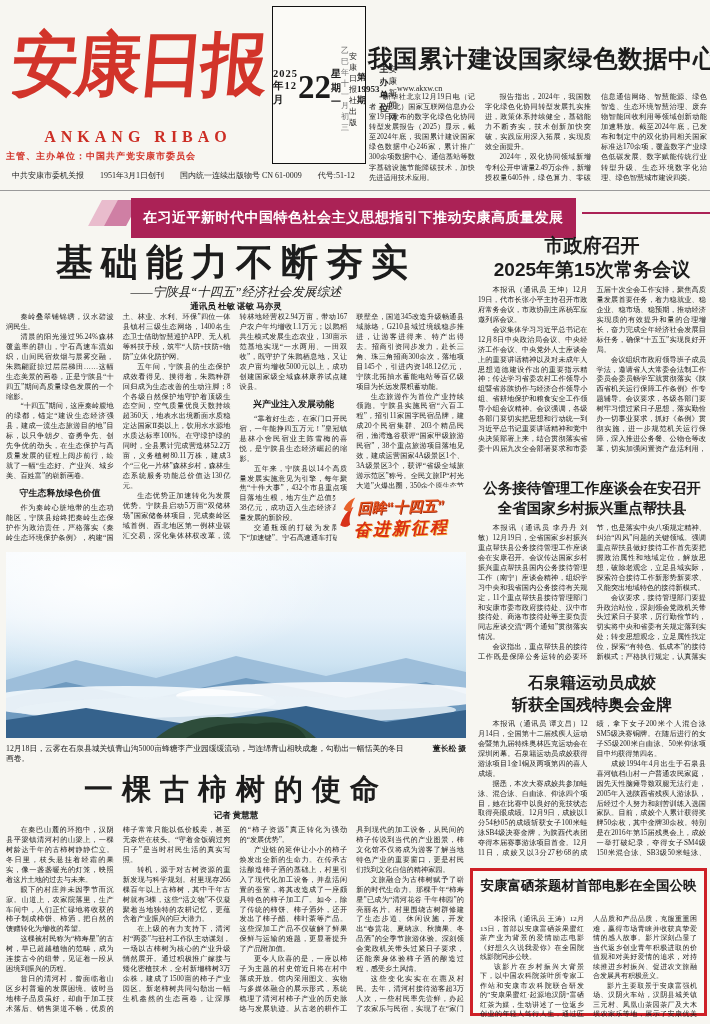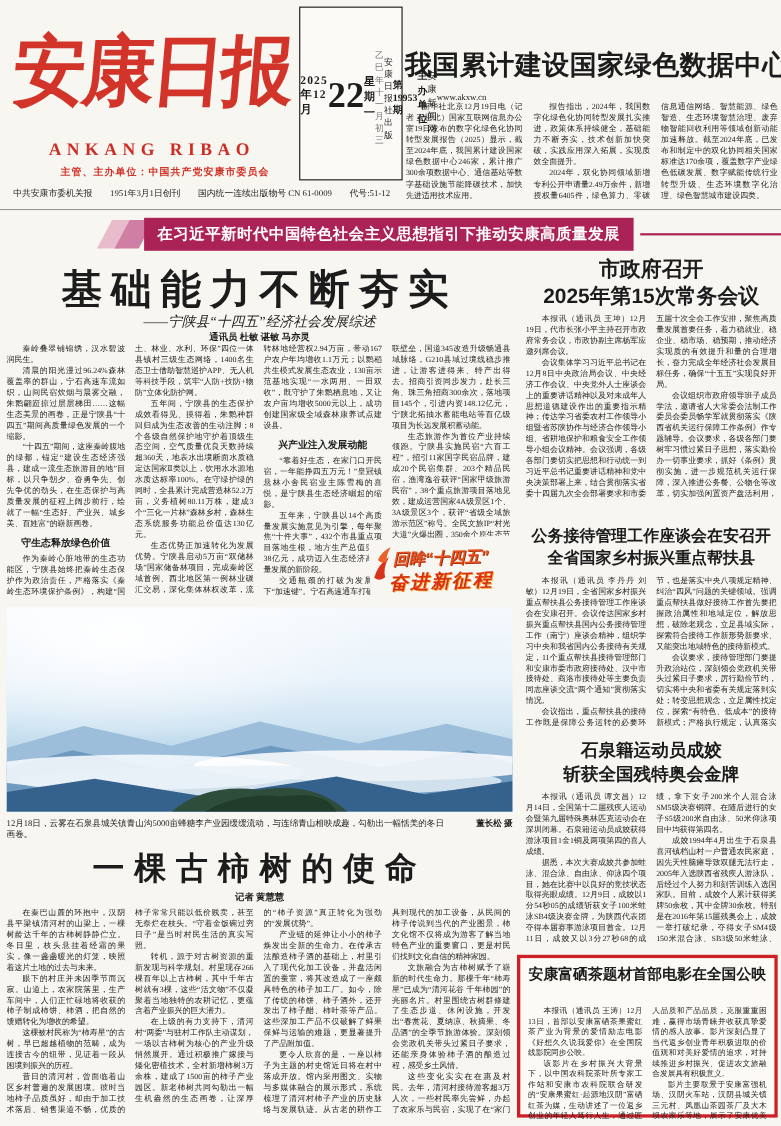--- a/index.html
+++ b/index.html
@@ -4,21 +4,21 @@
 <style>
   html,body{margin:0;padding:0;}
   .page{position:relative;width:710px;height:1024px;background:#f7f6f1;overflow:hidden;
         font-family:"Liberation Serif","DejaVu Serif",serif;color:#1c1c1c;}
   
   .mast-title{position:absolute;left:6px;top:8px;width:264px;height:118px;
     color:#d2342a;font-size:66px;font-weight:bold;line-height:1.7;text-align:center;
     font-family:"DejaVu Serif",serif;transform:skewX(-5deg) scaleY(1.05);letter-spacing:-3px;white-space:nowrap;}
   .mast-latin{position:absolute;left:6px;top:128px;width:264px;text-align:center;
     color:#cc2d24;font-size:16px;font-weight:bold;letter-spacing:5px;}
-  .mast-org{position:absolute;left:18px;top:150px;width:264px;text-align:center;
+  .mast-org{position:absolute;left:6px;top:150px;width:264px;
     color:#d2342a;font-size:9px;font-weight:bold;letter-spacing:1px;}
   .mast-foot{position:absolute;left:12px;top:170px;width:350px;font-size:8px;color:#222;white-space:nowrap;}
   .datebox{position:absolute;left:272px;top:6px;width:94px;height:158px;border:1.5px solid #111;
     box-sizing:border-box;display:flex;flex-direction:row;align-items:center;padding-top:5px;background:#fbfaf6;}
   .db-ym{font-size:10.5px;font-weight:bold;letter-spacing:1px;}
   .db-day{font-size:33px;font-weight:bold;line-height:1.05;font-family:"Liberation Serif",serif;}
   .db-week{font-size:10px;font-weight:bold;margin-top:1px;}
   .db-lunar{font-size:8px;color:#777;margin-top:3px;}
   .db-pub{font-size:8px;margin-top:3px;}
   .db-issue,.db-pages{font-size:9px;font-weight:bold;margin-top:3px;}
@@ -31,21 +31,21 @@
   .top-body{position:absolute;left:369px;top:92px;width:338px;height:94px;
     column-count:3;column-gap:10px;column-fill:auto;overflow:hidden;
     font-size:7.2px;line-height:1.4;}
   p.art{margin:0;text-indent:2em;text-align:justify;}
   .hr-main{position:absolute;left:0;top:190px;width:710px;border-top:1px solid #9a9a9a;}
   
   .banner{position:absolute;left:95px;top:198px;width:615px;height:30px;}
   .banner .s1,.banner .s2{position:absolute;top:2px;height:26px;width:22px;transform:skewX(-28deg);}
   .banner .s1{left:0;background:#e9bccd;}
   .banner .s2{left:16px;background:#cf7fa4;}
-  .banner .bar{position:absolute;left:36px;top:0;height:30px;background:#ab2256;color:#fff;
+  .banner .bar{position:absolute;left:36px;top:0;height:40px;background:#ab2256;color:#fff;
     font-family:"Liberation Sans","DejaVu Sans",sans-serif;font-weight:bold;font-size:14px;
     display:flex;align-items:center;padding:0 12px;letter-spacing:0.5px;white-space:nowrap;}
   .banner .tail{position:absolute;right:0;top:14px;width:128px;border-top:2px solid #ab2256;}
   
   .main-hl{position:absolute;left:6px;top:238px;width:460px;text-align:center;
     font-family:"Liberation Sans","DejaVu Sans",sans-serif;font-weight:900;font-size:37px;
     letter-spacing:8px;white-space:nowrap;}
   .main-sub{position:absolute;left:6px;top:284px;width:460px;text-align:center;font-size:12.5px;font-style:italic;}
   .main-by{position:absolute;left:6px;top:301px;width:460px;text-align:center;font-size:8.5px;font-weight:bold;}
   .main-body{position:absolute;left:6px;top:313px;width:458px;height:237px;

